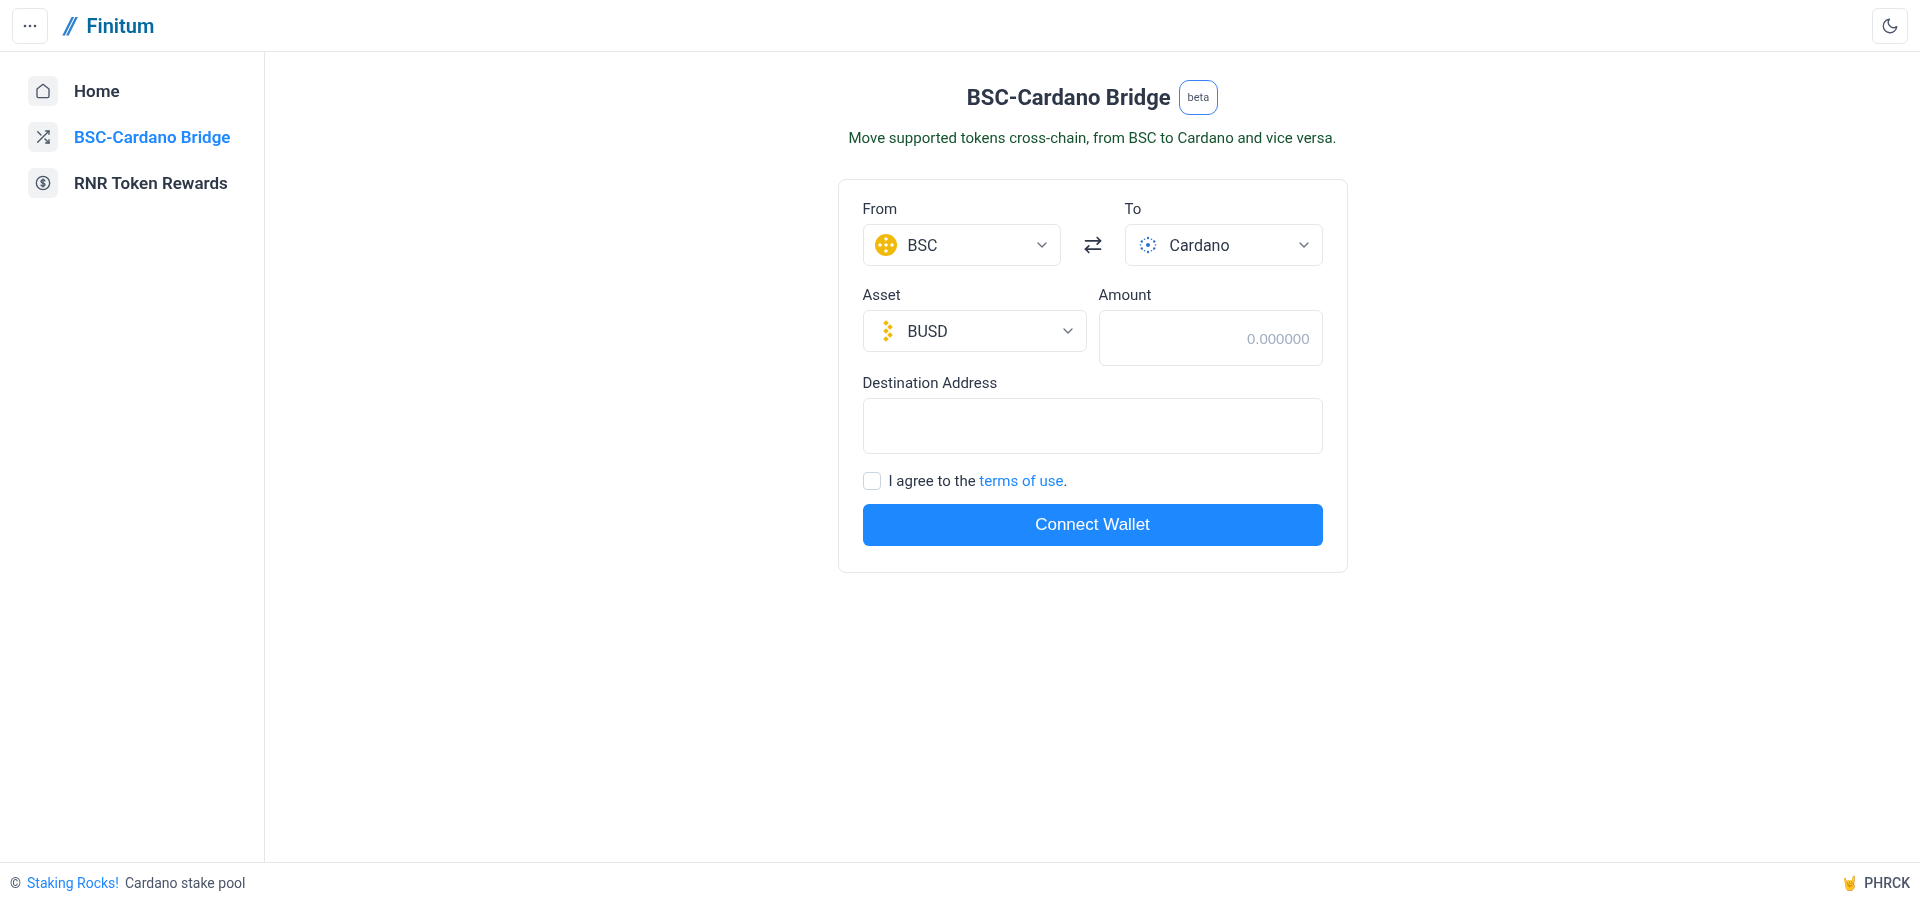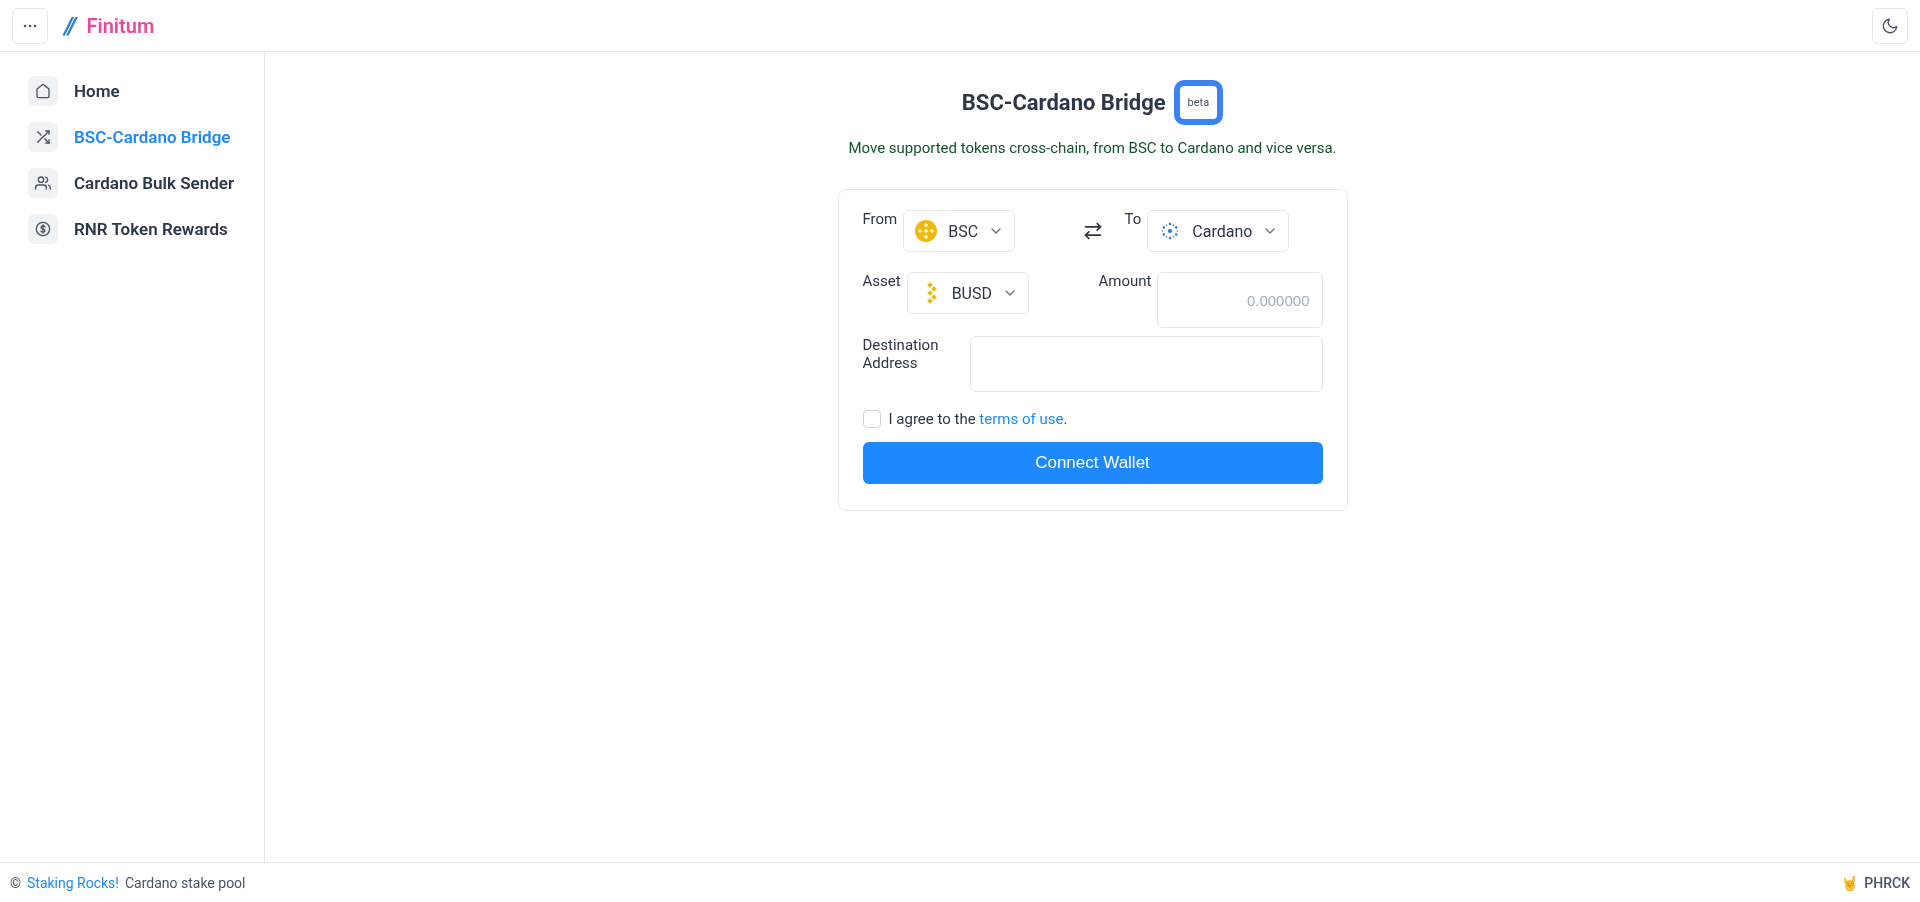--- a/index.html
+++ b/index.html
@@ -44,21 +44,21 @@
   .logo-mark {
     font-size: 24px;
     font-weight: 700;
     font-style: italic;
     color: #3182ce;
     letter-spacing: -2px;
   }
   .app-title {
     font-size: 20px;
     font-weight: 600;
-    color: #ec4899;
+    color: #0369a1;
   }
   .header-spacer { flex: 1; }
   .theme-btn {
     width: 36px;
     height: 36px;
     border: 1px solid #e5e7eb;
     border-radius: 6px;
     background: #fff;
     display: flex;
     align-items: center;
@@ -121,21 +121,21 @@
     margin-bottom: 14px;
   }
   .page-title {
     font-size: 22px;
     font-weight: 700;
     color: #2d3748;
   }
   .beta-badge {
     font-size: 11px;
     color: #4a5568;
-    border: 6px solid #3b82f6;
+    border: 1px solid #3b82f6;
     border-radius: 10px;
     padding: 10px 8px;
   }
   .page-subtitle {
     font-size: 15px;
     color: #14532d;
     margin-bottom: 32px;
   }
 
   .card {
@@ -146,21 +146,21 @@
   }
 
   .row {
     display: flex;
     align-items: flex-end;
     gap: 14px;
     margin-bottom: 20px;
   }
   .field {
     display: flex;
-    flex-direction: row;
+    flex-direction: column;
     gap: 6px;
     flex: 1;
   }
   .field-label {
     font-size: 15px;
     color: #2d3748;
   }
   .select {
     height: 42px;
     border: 1px solid #e5e7eb;
@@ -316,31 +316,20 @@
             <polyline points="21 16 21 21 16 21"></polyline>
             <line x1="15" y1="15" x2="21" y2="21"></line>
             <line x1="4" y1="4" x2="9" y2="9"></line>
           </svg>
       </span>
       <span>BSC-Cardano Bridge</span>
     </div>
     <div class="sidebar-item">
       <span class="icon-box">
         <svg width="16" height="16" viewBox="0 0 24 24" fill="none" stroke="currentColor" stroke-width="2" stroke-linecap="round" stroke-linejoin="round">
-            <path d="M17 21v-2a4 4 0 0 0-4-4H5a4 4 0 0 0-4 4v2"></path>
-            <circle cx="9" cy="7" r="4"></circle>
-            <path d="M23 21v-2a4 4 0 0 0-3-3.87"></path>
-            <path d="M16 3.13a4 4 0 0 1 0 7.75"></path>
-          </svg>
-      </span>
-      <span>Cardano Bulk Sender</span>
-    </div>
-    <div class="sidebar-item">
-      <span class="icon-box">
-        <svg width="16" height="16" viewBox="0 0 24 24" fill="none" stroke="currentColor" stroke-width="2" stroke-linecap="round" stroke-linejoin="round">
             <circle cx="12" cy="12" r="10"></circle>
             <line x1="12" y1="6" x2="12" y2="18"></line>
             <path d="M15 9a3 3 0 0 0-3-1.5c-1.5 0-3 .7-3 2.2 0 3.3 6 1.6 6 4.8 0 1.5-1.5 2.2-3 2.2a3 3 0 0 1-3-1.5"></path>
           </svg>
       </span>
       <span>RNR Token Rewards</span>
     </div>
   </nav>
 
   <main class="main">

